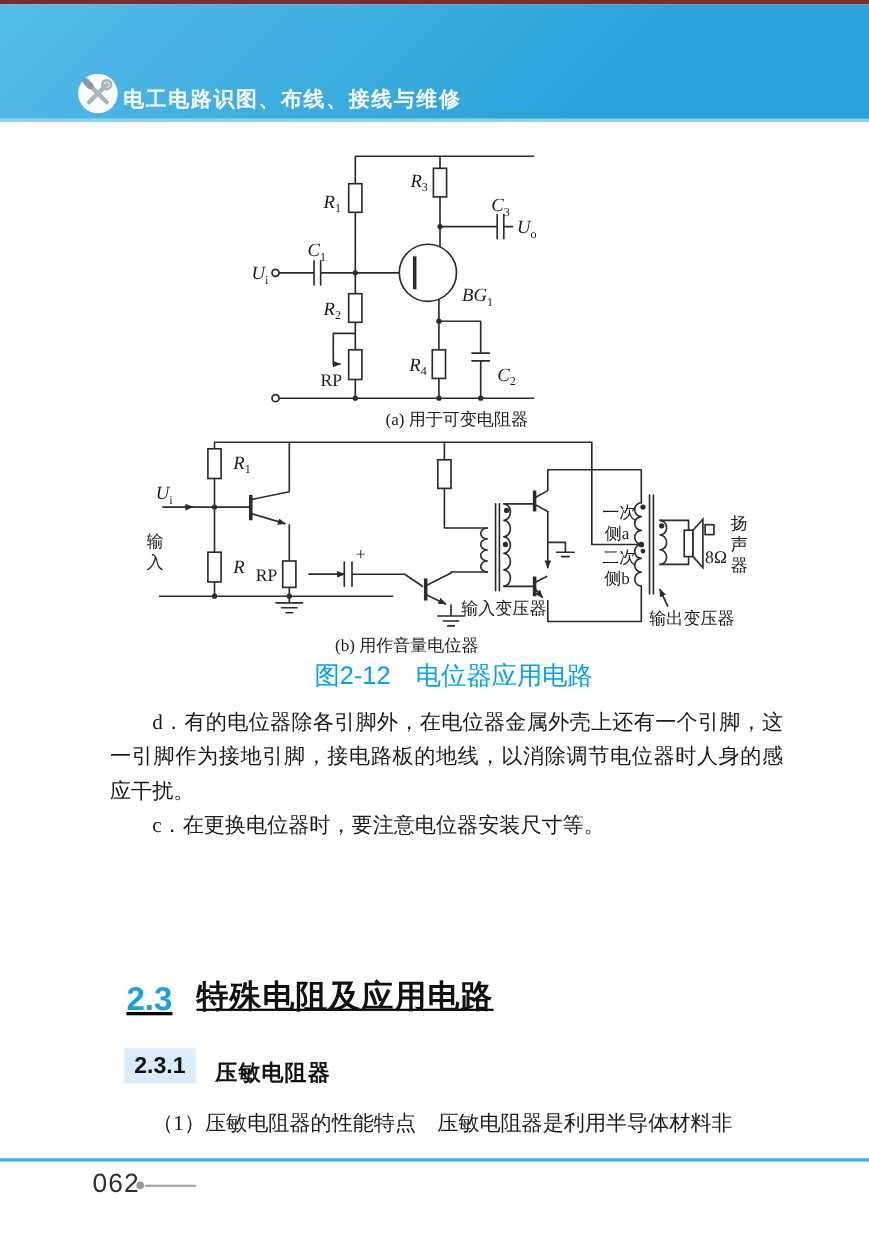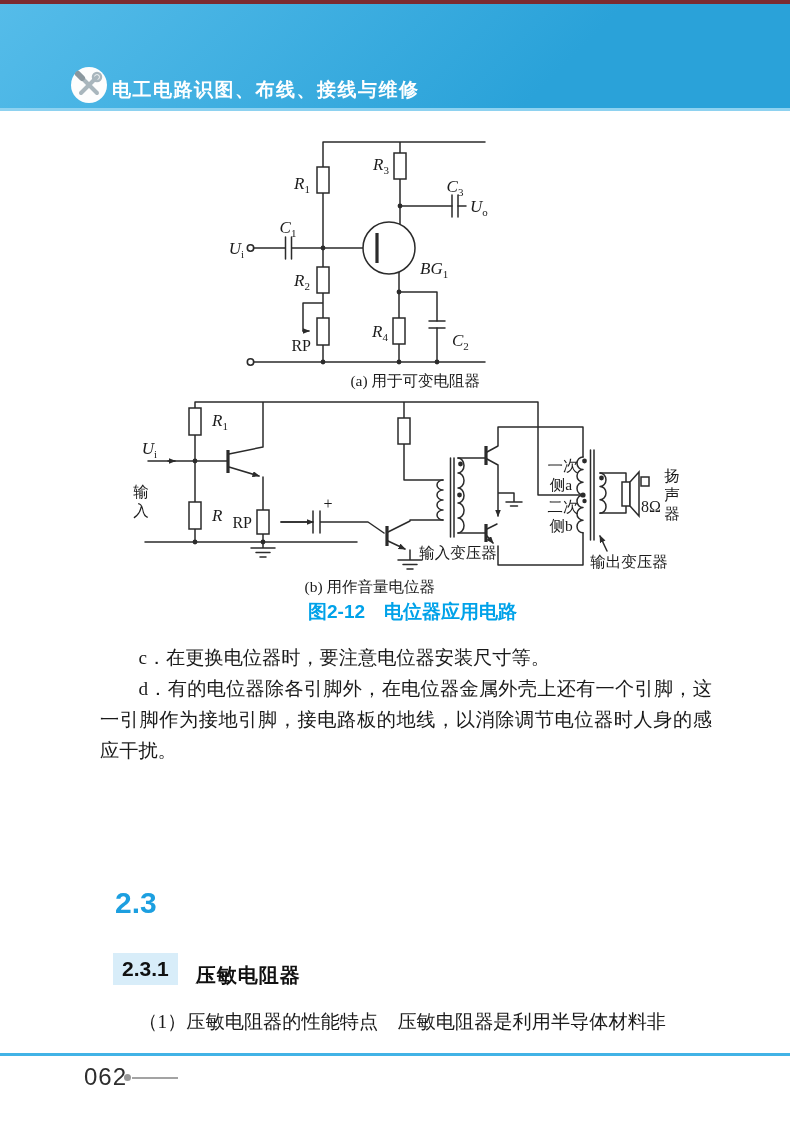--- a/index.html
+++ b/index.html
@@ -6,45 +6,45 @@
   body{width:790px;height:1131px;position:relative;background:#fff;overflow:hidden;
        font-family:"Liberation Serif",serif;}
   .abs{position:absolute;}
 
   
   #top-strip{left:0;top:0;width:790px;height:4px;background:var(--maroon);}
   #header{left:0;top:4px;width:790px;height:104px;
           background:linear-gradient(135deg,var(--hdr1) 0%,var(--hdr2) 70%);
           border-bottom:3px solid #8ed2f0;}
   #logo{left:70px;top:62px;width:38px;height:38px;}
-  #header-title{left:112px;top:74px;color:#fff;font-family:Liberation Mono, monospace;
+  #header-title{left:112px;top:74px;color:#fff;font-family:Liberation Sans, sans-serif;
           font-weight:bold;font-size:19px;letter-spacing:1.5px;line-height:26px;}
 
   
   #circuit-svg{left:0;top:0;width:790px;height:1131px;pointer-events:none;}
   .wire{stroke:#2b2b2b;stroke-width:1.5;fill:none;stroke-linecap:round;stroke-linejoin:round;}
   .bar{stroke:#2b2b2b;stroke-width:3.2;fill:none;stroke-linecap:butt;}
   .comp{stroke:#2b2b2b;stroke-width:1.5;fill:#fff;}
   .dot{fill:#2b2b2b;stroke:none;}
   .term{fill:#fff;stroke:#2b2b2b;stroke-width:1.6;}
   .lb{fill:#1c1c1c;}
   .lb.sym{font:italic 17px "Liberation Serif",serif;}
   .lb.rom{font:16px "Liberation Serif",serif;}
   .lb.cjk{font:15.5px "Liberation Serif",serif;}
   .lb .sub{font-size:11px;font-style:normal;}
   .fig-sub-caption{font-size:15.5px;color:#1c1c1c;text-align:right;}
   #fig-caption{left:245px;top:599px;width:335px;text-align:center;color:var(--capblue);
-          font-family:"Liberation Sans",sans-serif;font-weight:bold;font-size:19px;}
+          font-family:"Liberation Sans",sans-serif;font-weight:normal;font-size:23px;}
 
   
   .bodyblock{left:100px;width:612px;font-size:19.2px;line-height:31px;color:#1a1a1a;
           text-align:justify;}
   .bodyblock p{margin:0;text-indent:2em;}
   #section-heading{left:115px;top:886px;display:flex;align-items:flex-end;
-          font-family:"Liberation Sans",sans-serif;font-weight:bold;}
+          font-family:"Liberation Sans",sans-serif;font-weight:bold;text-decoration:underline;}
   #section-number{color:var(--accent);font-size:30px;}
   #section-title{color:#111;font-size:29px;margin-left:22px;letter-spacing:1px;}
   #subsection{left:113px;top:948px;display:flex;align-items:center;
           font-family:Liberation Sans, sans-serif;font-weight:bold;}
   #subsection-number{background:var(--subbg);color:#111;font-size:21px;padding:4px 9px;}
   #subsection-title{color:#111;font-size:20px;margin-left:18px;letter-spacing:1px;margin-top:14px;}
 
   
   #footer-rule{left:0;top:1053px;width:790px;height:3px;background:var(--cyan);}
   #page-number{left:84px;top:1063px;font-family:"Liberation Sans",sans-serif;
@@ -190,26 +190,27 @@
       <text x="672" y="519" text-anchor="middle" class="lb cjk">器</text>
       <text x="629" y="567" text-anchor="middle" class="lb cjk">输出变压器</text>
     </g>
 </svg>
 
 <div class="abs fig-sub-caption" style="left:250px;top:371px;width:230px">(a) 用于可变电阻器</div>
 <div class="abs fig-sub-caption" style="left:205px;top:577px;width:230px">(b) 用作音量电位器</div>
 <div id="fig-caption" class="abs">图2-12　电位器应用电路</div>
 
 <div class="abs bodyblock" style="top:642px">
+  <p>d．有的电位器除各引脚外，在电位器金属外壳上还有一个引脚，这一引脚作为接地引脚，接电路板的地线，以消除调节电位器时人身的感应干扰。</p>
   <p>c．在更换电位器时，要注意电位器安装尺寸等。</p>
-  <p>d．有的电位器除各引脚外，在电位器金属外壳上还有一个引脚，这一引脚作为接地引脚，接电路板的地线，以消除调节电位器时人身的感应干扰。</p>
 </div>
 
 <div id="section-heading" class="abs">
   <span id="section-number">2.3</span>
+  <span id="section-title">特殊电阻及应用电路</span>
 </div>
 
 <div id="subsection" class="abs">
   <span id="subsection-number">2.3.1</span>
   <span id="subsection-title">压敏电阻器</span>
 </div>
 
 <div class="abs bodyblock" style="top:1006px">
   <p>（1）压敏电阻器的性能特点　压敏电阻器是利用半导体材料非</p>
 </div>

